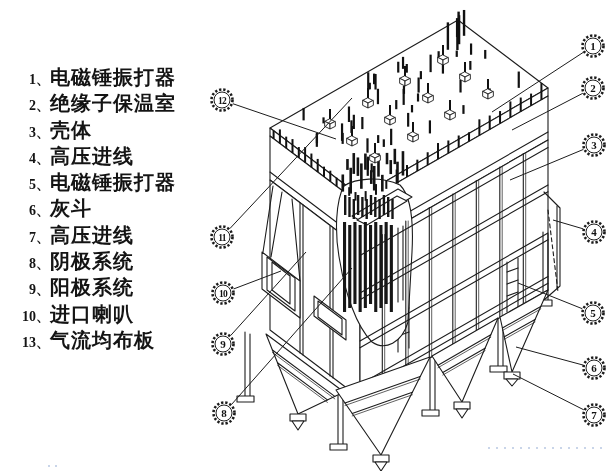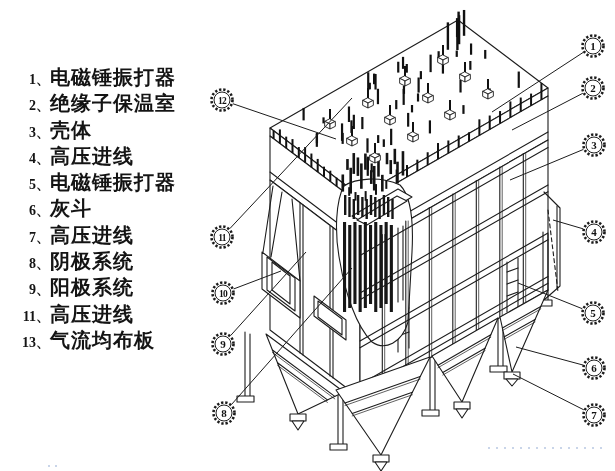--- a/index.html
+++ b/index.html
@@ -52,22 +52,22 @@
       </div>
       <div class="row">
         <span class="num">8、</span>
         <span class="name">阴极系统</span>
       </div>
       <div class="row">
         <span class="num">9、</span>
         <span class="name">阳极系统</span>
       </div>
       <div class="row">
-        <span class="num">11、</span>
-        <span class="name">高压进线</span>
+        <span class="num">10、</span>
+        <span class="name">进口喇叭</span>
       </div>
       <div class="row">
         <span class="num">13、</span>
         <span class="name">气流均布板</span>
       </div>
     </div>
 
   <svg id="diagram" width="615" height="471" viewBox="0 0 615 471">
 
     <g id="machine" stroke="#1c1c1c" stroke-width="1.1" fill="none" stroke-linejoin="round" stroke-linecap="round">

